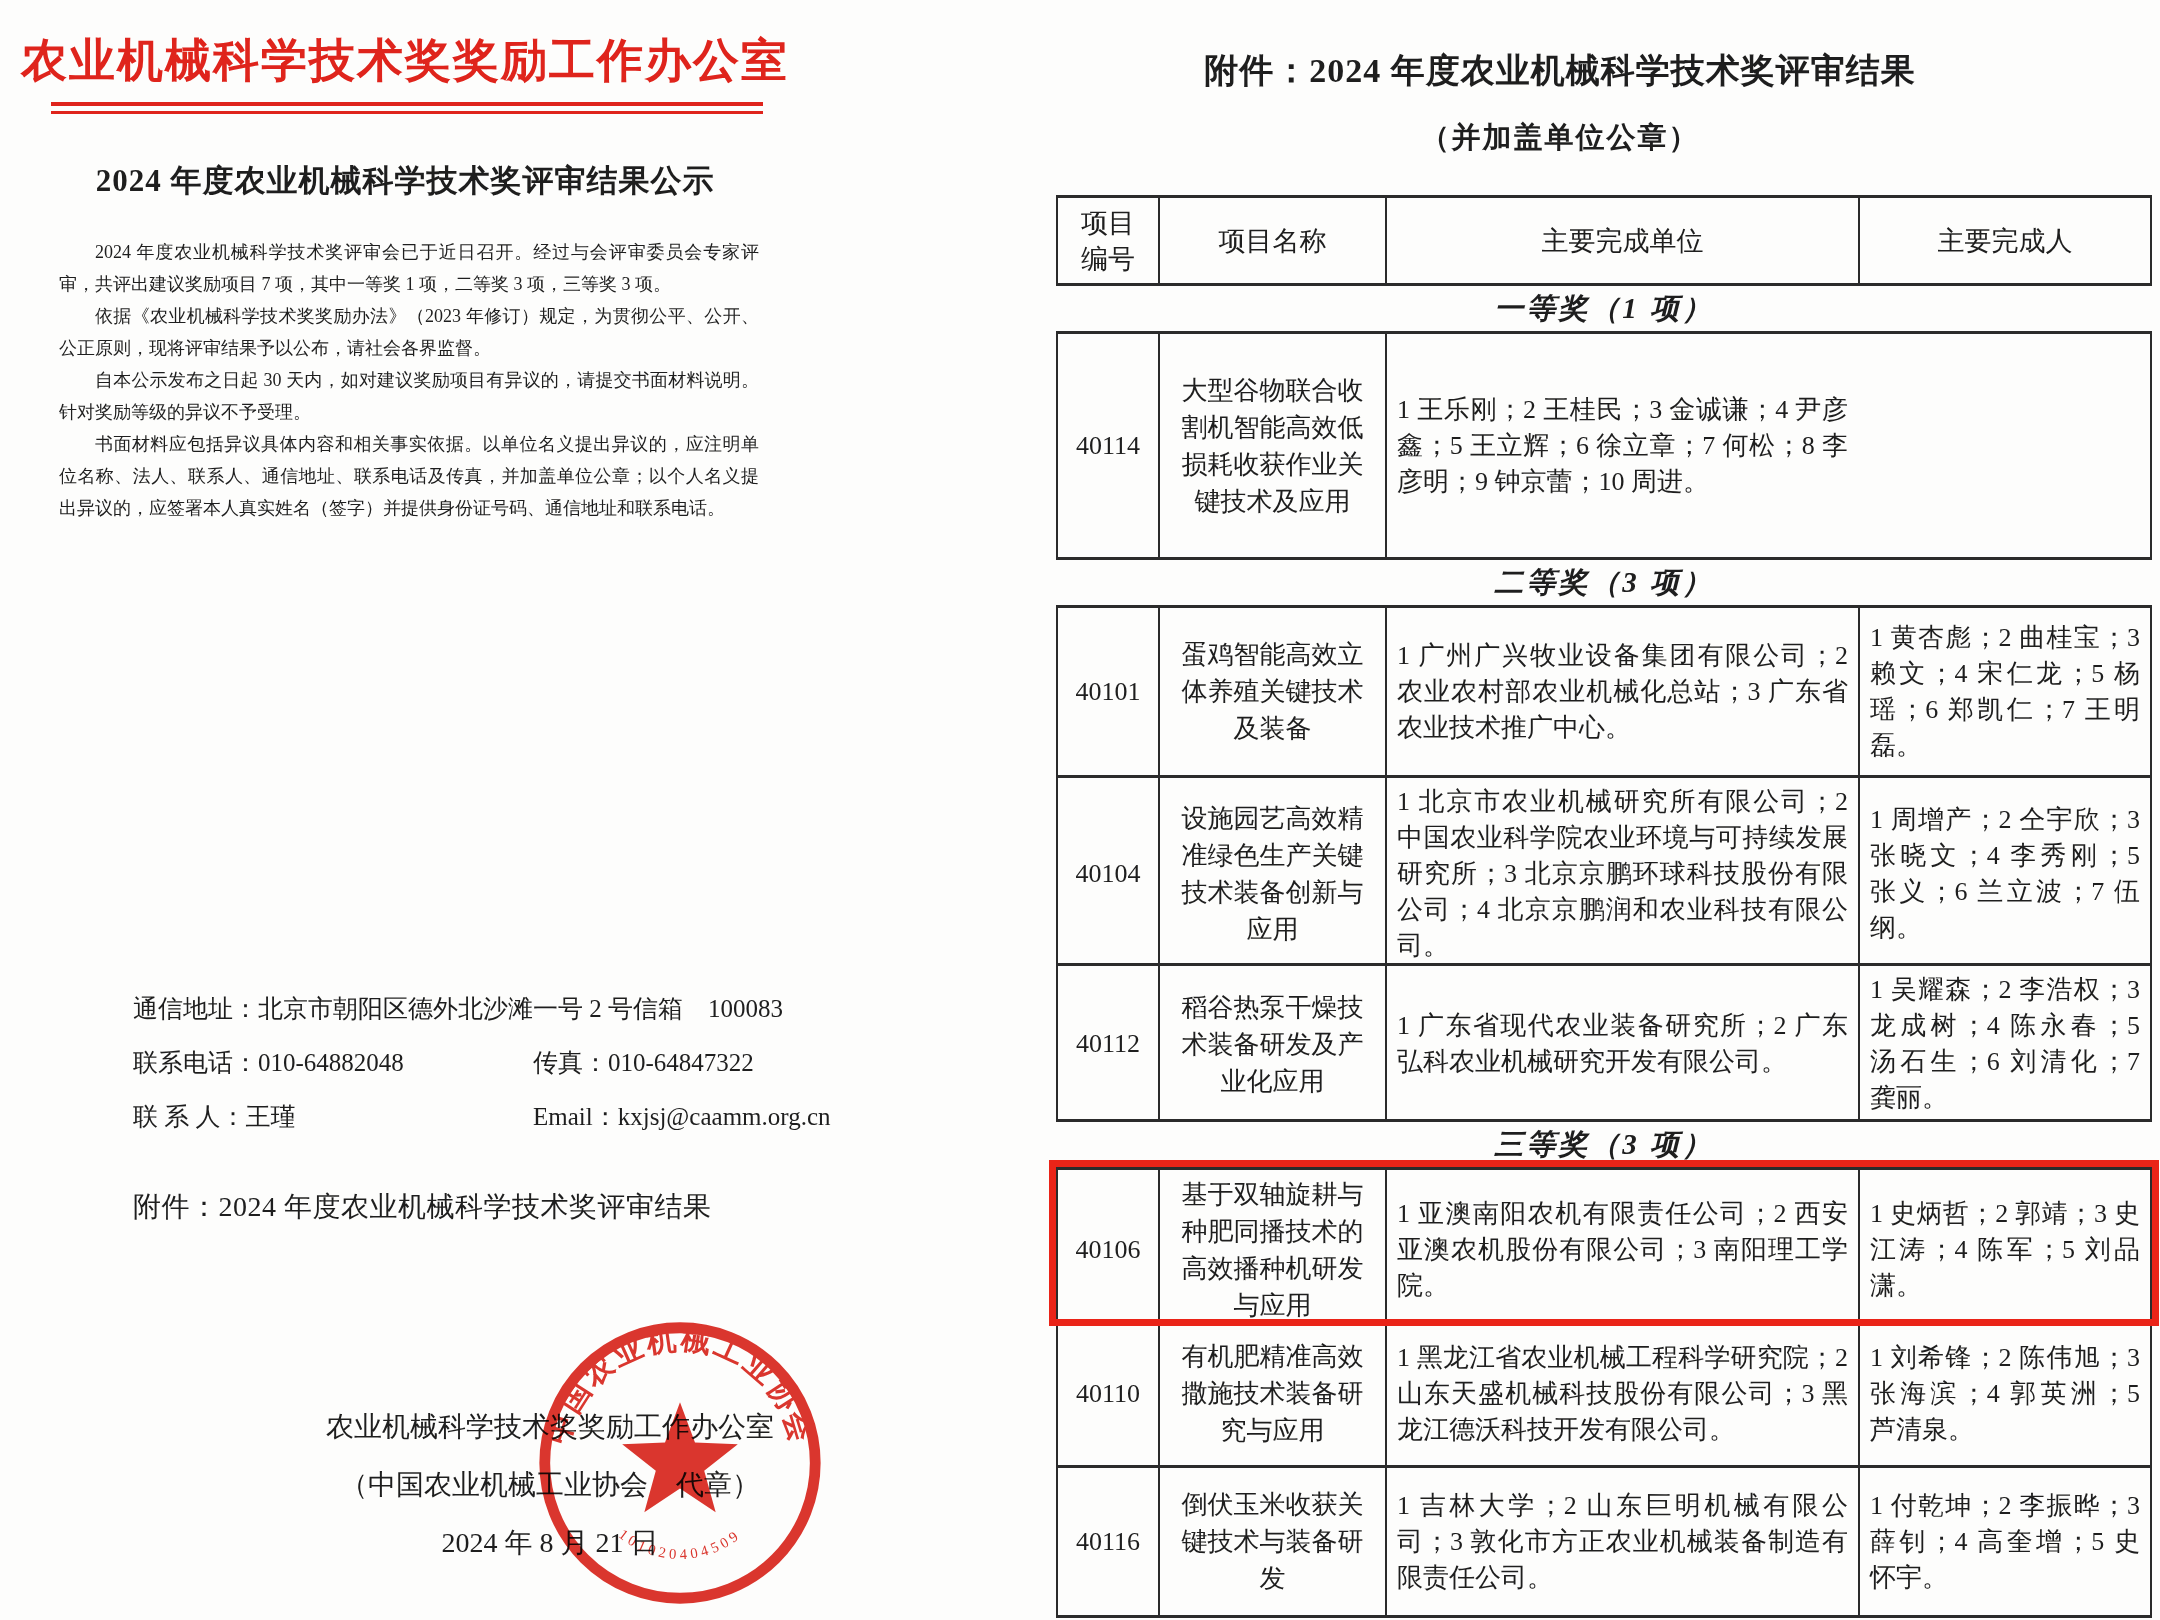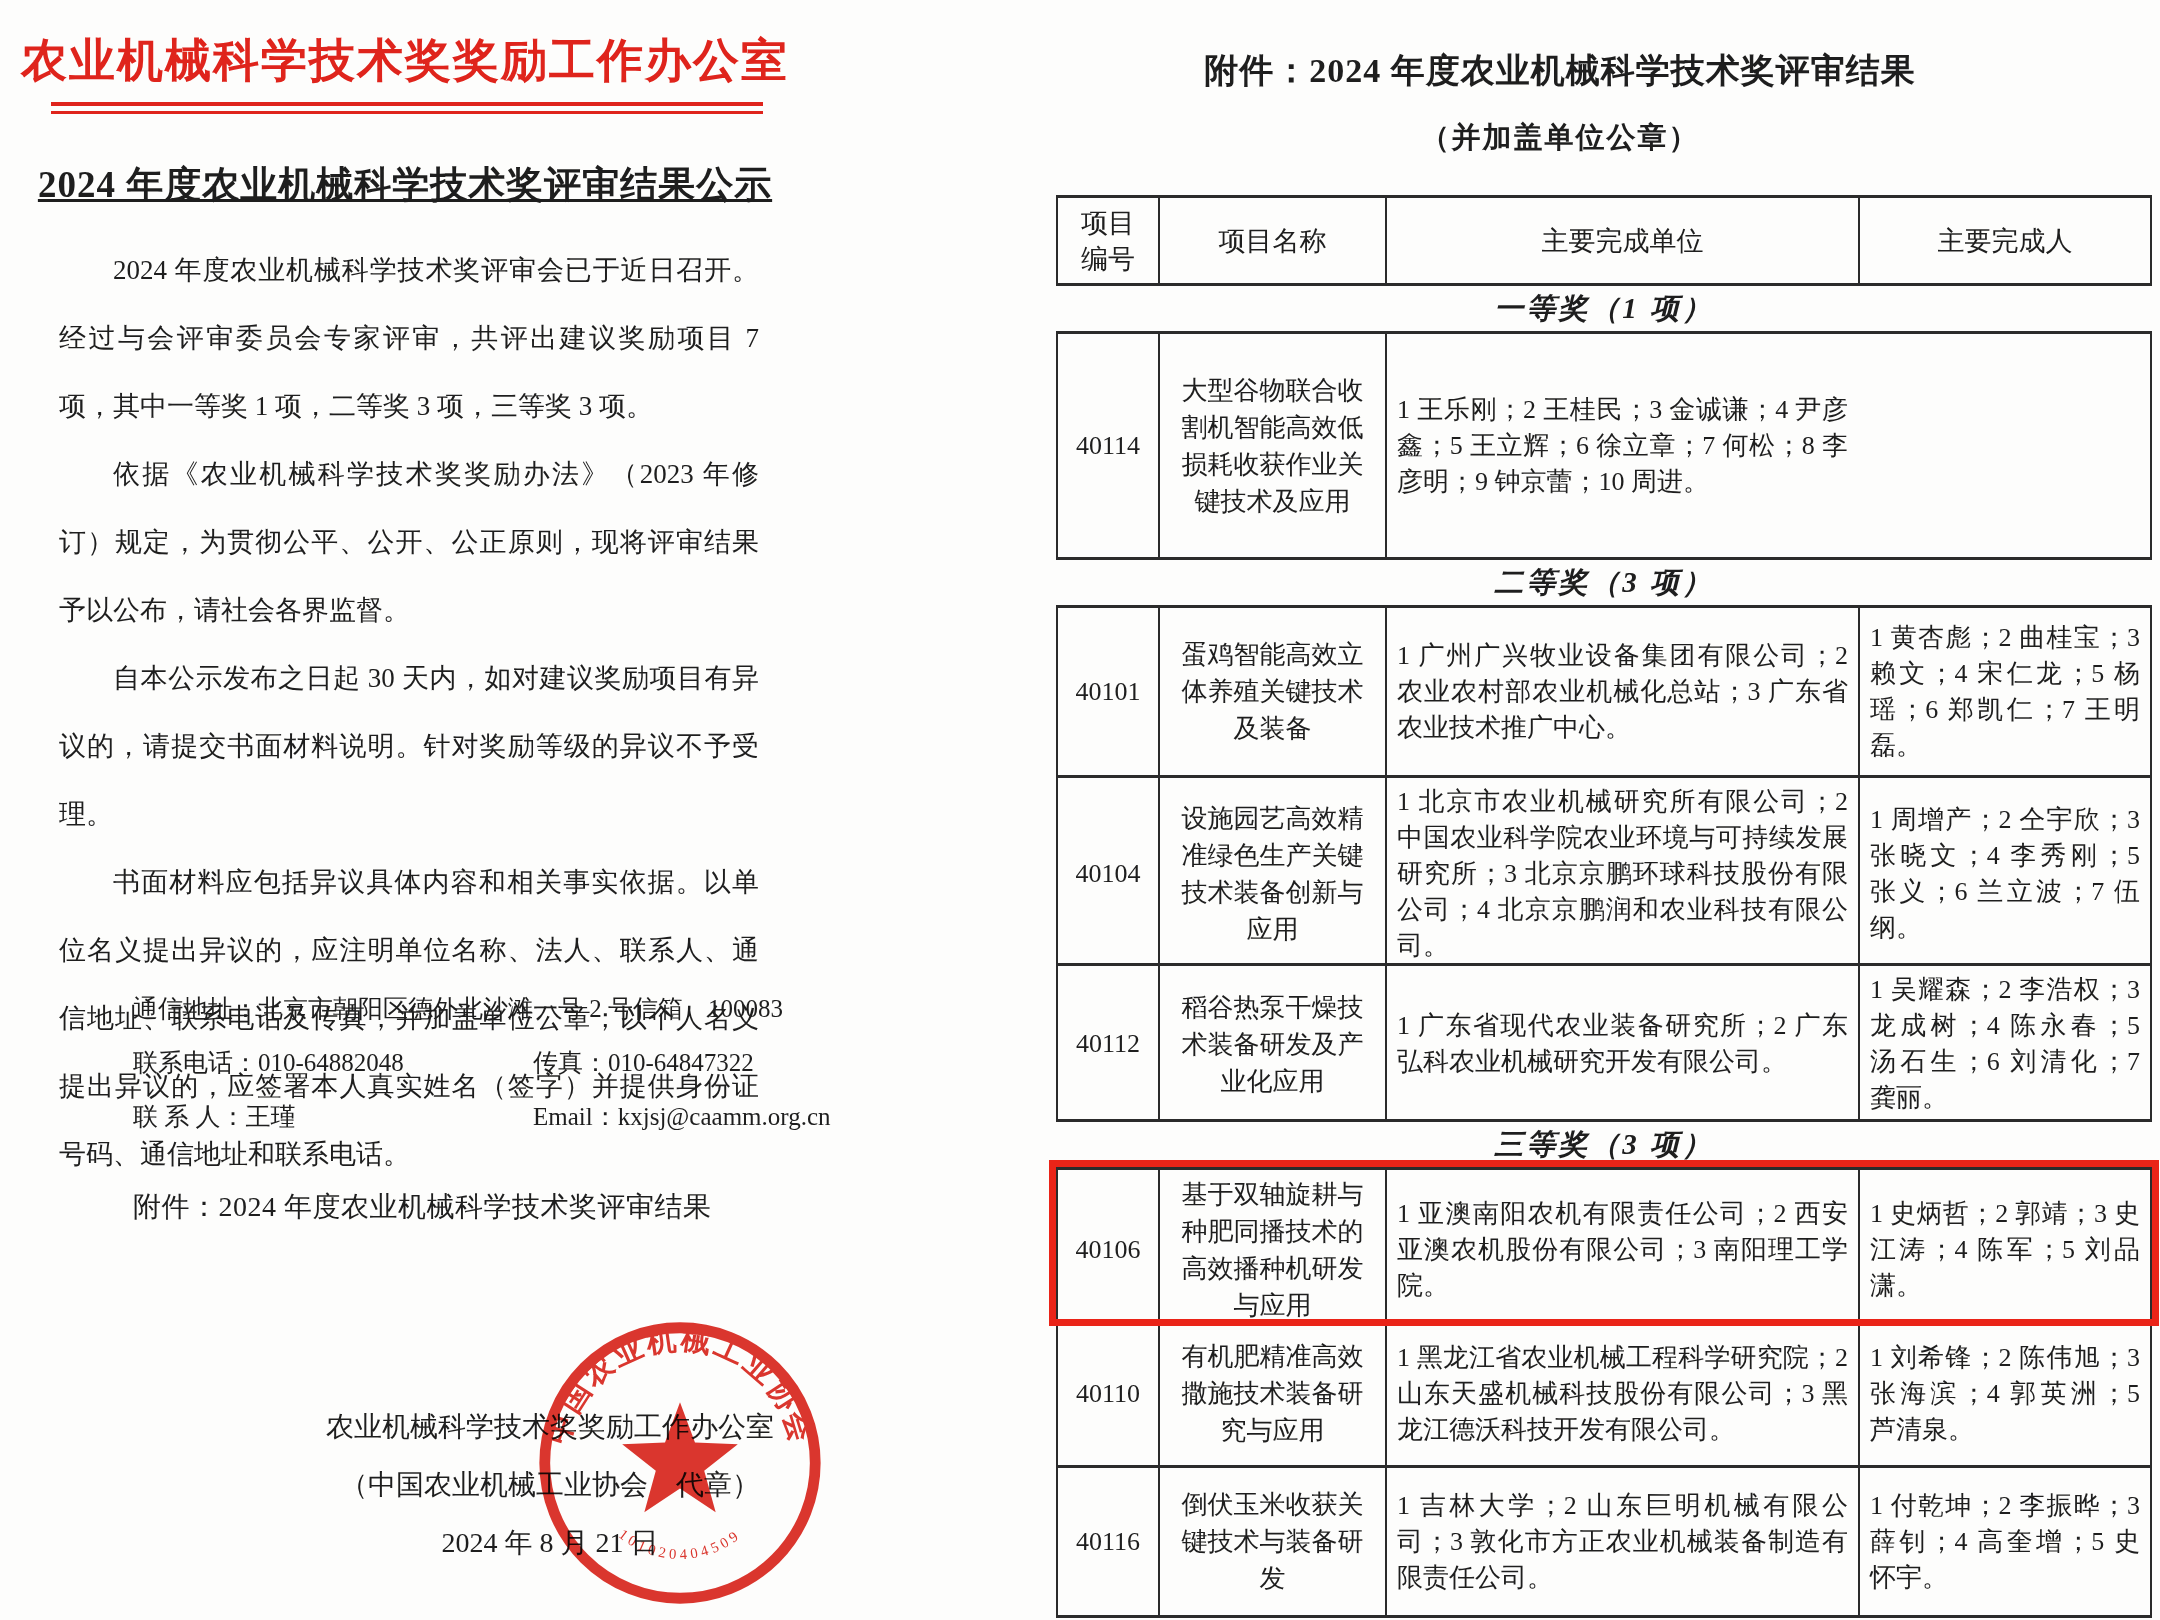--- a/index.html
+++ b/index.html
@@ -23,25 +23,25 @@
   .doc-title{
     position:absolute;left:0;top:30px;width:780px;
     text-align:center;font-size:46px;font-weight:bold;color:var(--red);
     letter-spacing:2px;
   }
   .title-rule{position:absolute;left:36px;top:102px;width:712px;}
   .title-rule .r1{height:0;border-top:4px solid var(--red);}
   .title-rule .r2{height:0;border-top:3px solid var(--red);margin-top:5px;}
   .doc-heading{
     position:absolute;left:0;top:160px;width:780px;
-    text-align:center;font-size:37px;font-weight:bold;letter-spacing:1px;text-decoration:underline;
+    text-align:center;font-size:31px;font-weight:bold;letter-spacing:1px;
   }
   .body-paragraphs{
     position:absolute;left:44px;top:236px;width:700px;
-    font-size:27px;line-height:68px;text-align:justify;
+    font-size:18px;line-height:32px;text-align:justify;
   }
   .para{text-indent:2em;}
   .contact-block{position:absolute;left:118px;top:982px;width:640px;font-size:25px;}
   .contact-line{height:54px;line-height:54px;white-space:nowrap;}
   .contact-line .pair1{display:inline-block;min-width:400px;}
   .attachment-line{
     position:absolute;left:118px;top:1188px;width:660px;
     font-size:28px;letter-spacing:0.5px;
   }
   .signature-block{

